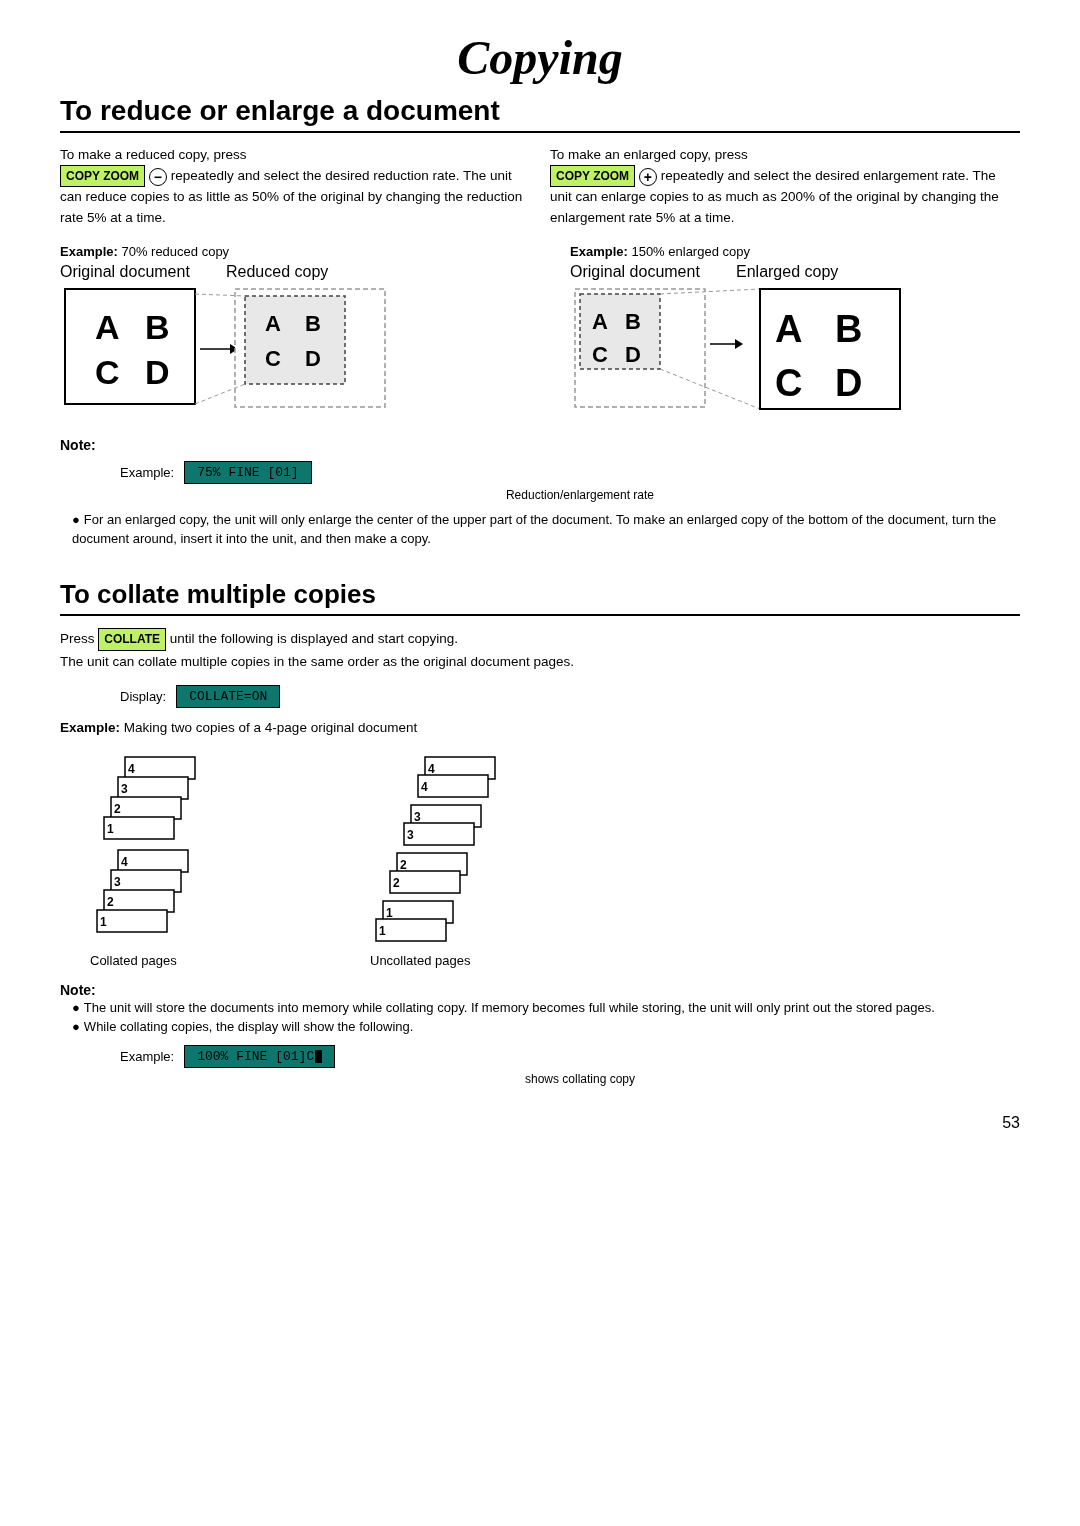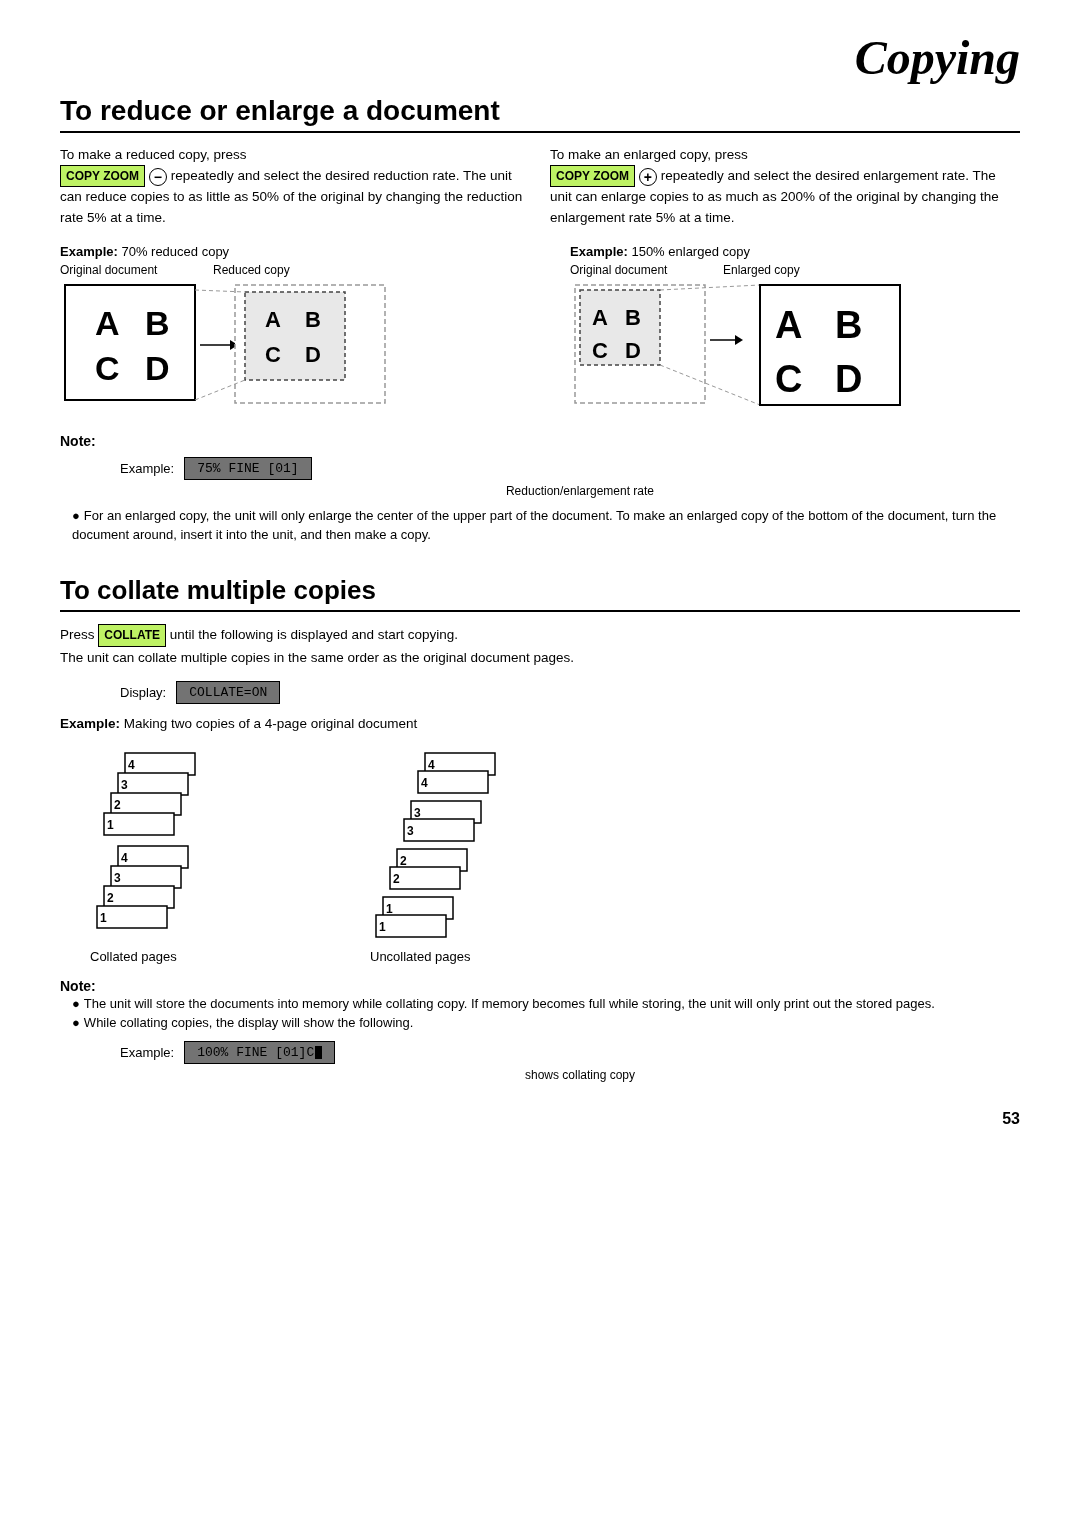--- a/index.html
+++ b/index.html
@@ -9,21 +9,21 @@
       font-size: 14px;
       color: #000;
       width: 1080px;
       min-height: 1526px;
       position: relative;
       padding: 30px 60px 60px 60px;
     }
 
     
     .page-header {
-      text-align: right;
+      text-align: center;
       margin-bottom: 10px;
     }
     .page-title {
       font-family: 'Times New Roman', Times, serif;
       font-size: 48px;
       font-style: italic;
       font-weight: bold;
       color: #000;
     }
 
@@ -116,21 +116,21 @@
       align-items: center;
       margin: 8px 0 4px 60px;
       gap: 10px;
       font-size: 13px;
     }
     .display-box {
       border: 1.5px solid #000;
       padding: 3px 12px;
       font-family: 'Courier New', monospace;
       font-size: 13px;
-      background: #737373;
+      background: #0f766e;
     }
     .display-sub {
       text-align: center;
       font-size: 12px;
       margin-left: 80px;
       margin-bottom: 8px;
     }
 
     
     .collate-intro {
@@ -141,21 +141,21 @@
     .stack-label {
       font-size: 13px;
       margin-top: 6px;
       text-align: center;
     }
 
     
     .page-number {
       text-align: right;
       font-size: 16px;
-      font-weight: bold;
+      font-weight: normal;
       margin-top: 28px;
     }
 
     
     .reduce-enlarge-diagrams {
       display: flex;
       gap: 60px;
       margin-bottom: 20px;
     }
 
@@ -165,23 +165,23 @@
 
     .example-label {
       font-size: 13px;
       margin-bottom: 4px;
     }
     .example-label strong {
       font-weight: bold;
     }
     .doc-labels {
       display: flex;
-      font-size: 12px;
+      font-size: 16px;
       margin-bottom: 3px;
-      gap: 23px;
+      gap: 36px;
     }
     .doc-labels span:first-child {
       width: 130px;
     }
 
     
     .collate-visual {
       display: flex;
       gap: 100px;
       margin: 20px 0 10px 30px;

